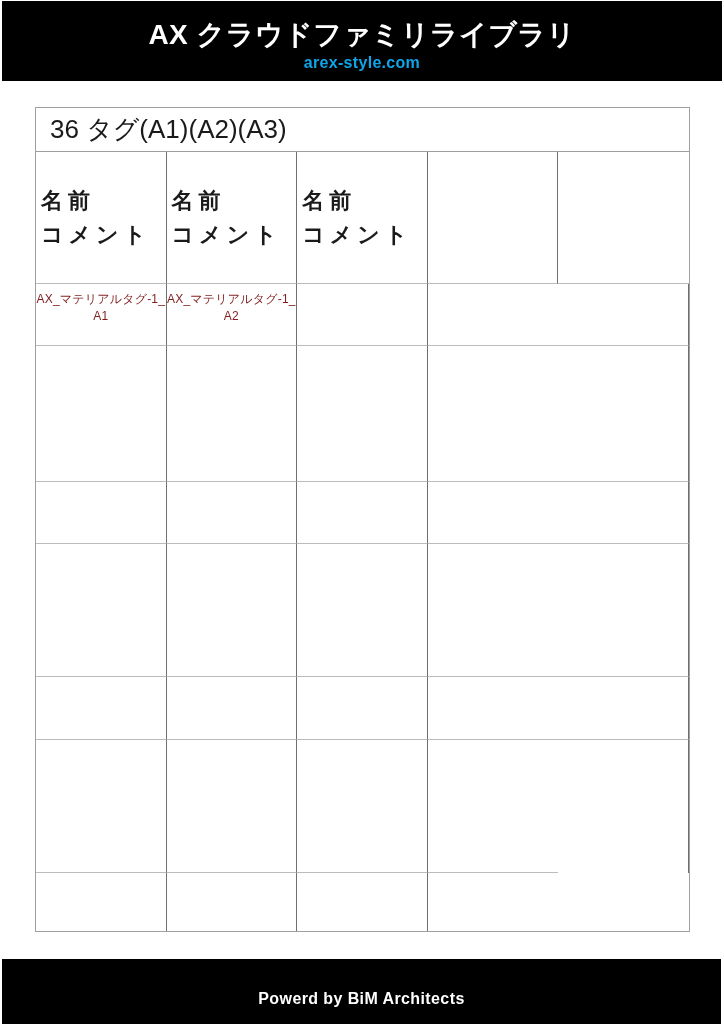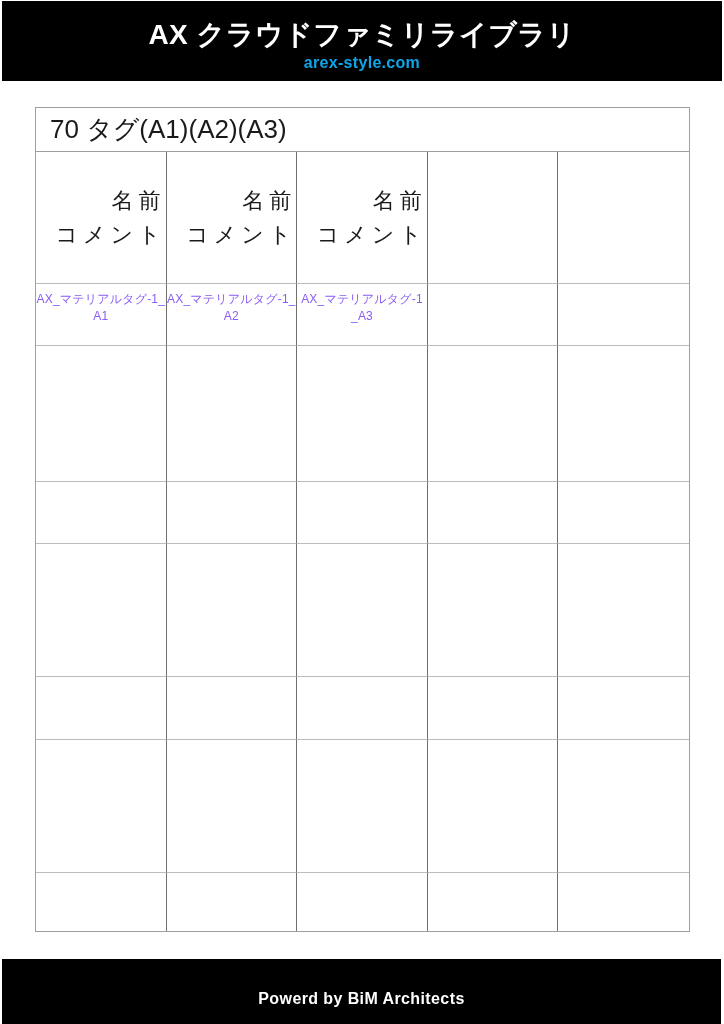--- a/index.html
+++ b/index.html
@@ -44,28 +44,28 @@
   .cell.rlast{border-bottom:none;}
 
   .title-cell{
     grid-column:1 / -1;
     border-right:none;
     border-bottom:1px solid #9e9e9e;
     font-size:26px;font-weight:500;color:#1a1a1a;
     line-height:43px;padding-left:14px;white-space:nowrap;
   }
   .head-cell{
-    display:flex;flex-direction:column;align-items:flex-end;justify-content:center;
-    font-size:22px;font-weight:400;color:#1a1a1a;
+    display:flex;flex-direction:column;align-items:flex-start;justify-content:center;
+    font-size:22px;font-weight:700;color:#1a1a1a;
     line-height:34px;letter-spacing:5px;text-indent:5px;
     text-align:center;
   }
   .value-cell{
     padding-top:7px;text-align:center;
-    font-size:12px;color:#8b5cf6;line-height:17px;
+    font-size:12px;color:#7f1d1d;line-height:17px;
     letter-spacing:0.2px;white-space:nowrap;
   }
 
   
   .bottombar{
     position:absolute;left:2px;top:959px;width:719px;height:80px;
     background:#000;display:flex;align-items:center;justify-content:center;
   }
   .footer-text{
     color:#fff;font-size:16px;font-weight:bold;letter-spacing:0.4px;
@@ -77,21 +77,21 @@
 
 <div class="page">
 
   <header class="topbar">
     <div class="app-title">AX クラウドファミリライブラリ</div>
     <div class="site-url">arex-style.com</div>
   </header>
 
   <div class="sheet">
 
-    <div class="cell title-cell">70 タグ(A1)(A2)(A3)</div>
+    <div class="cell title-cell">36 タグ(A1)(A2)(A3)</div>
 
     <div class="cell head-cell">
       <div>名前</div>
       <div>コメント</div>
     </div>
     <div class="cell head-cell">
       <div>名前</div>
       <div>コメント</div>
     </div>
     <div class="cell head-cell">
@@ -101,24 +101,20 @@
     <div class="cell"></div>
     <div class="cell c5"></div>
 
     <div class="cell value-cell">
       <div>AX_マテリアルタグ-1_</div>
       <div>A1</div>
     </div>
     <div class="cell value-cell">
       <div>AX_マテリアルタグ-1_</div>
       <div>A2</div>
-    </div>
-    <div class="cell value-cell">
-      <div>AX_マテリアルタグ-1</div>
-      <div>_A3</div>
     </div>
     <div class="cell"></div>
     <div class="cell c5"></div>
 
     <div class="cell"></div>
     <div class="cell"></div>
     <div class="cell"></div>
     <div class="cell"></div>
     <div class="cell c5"></div>
 

